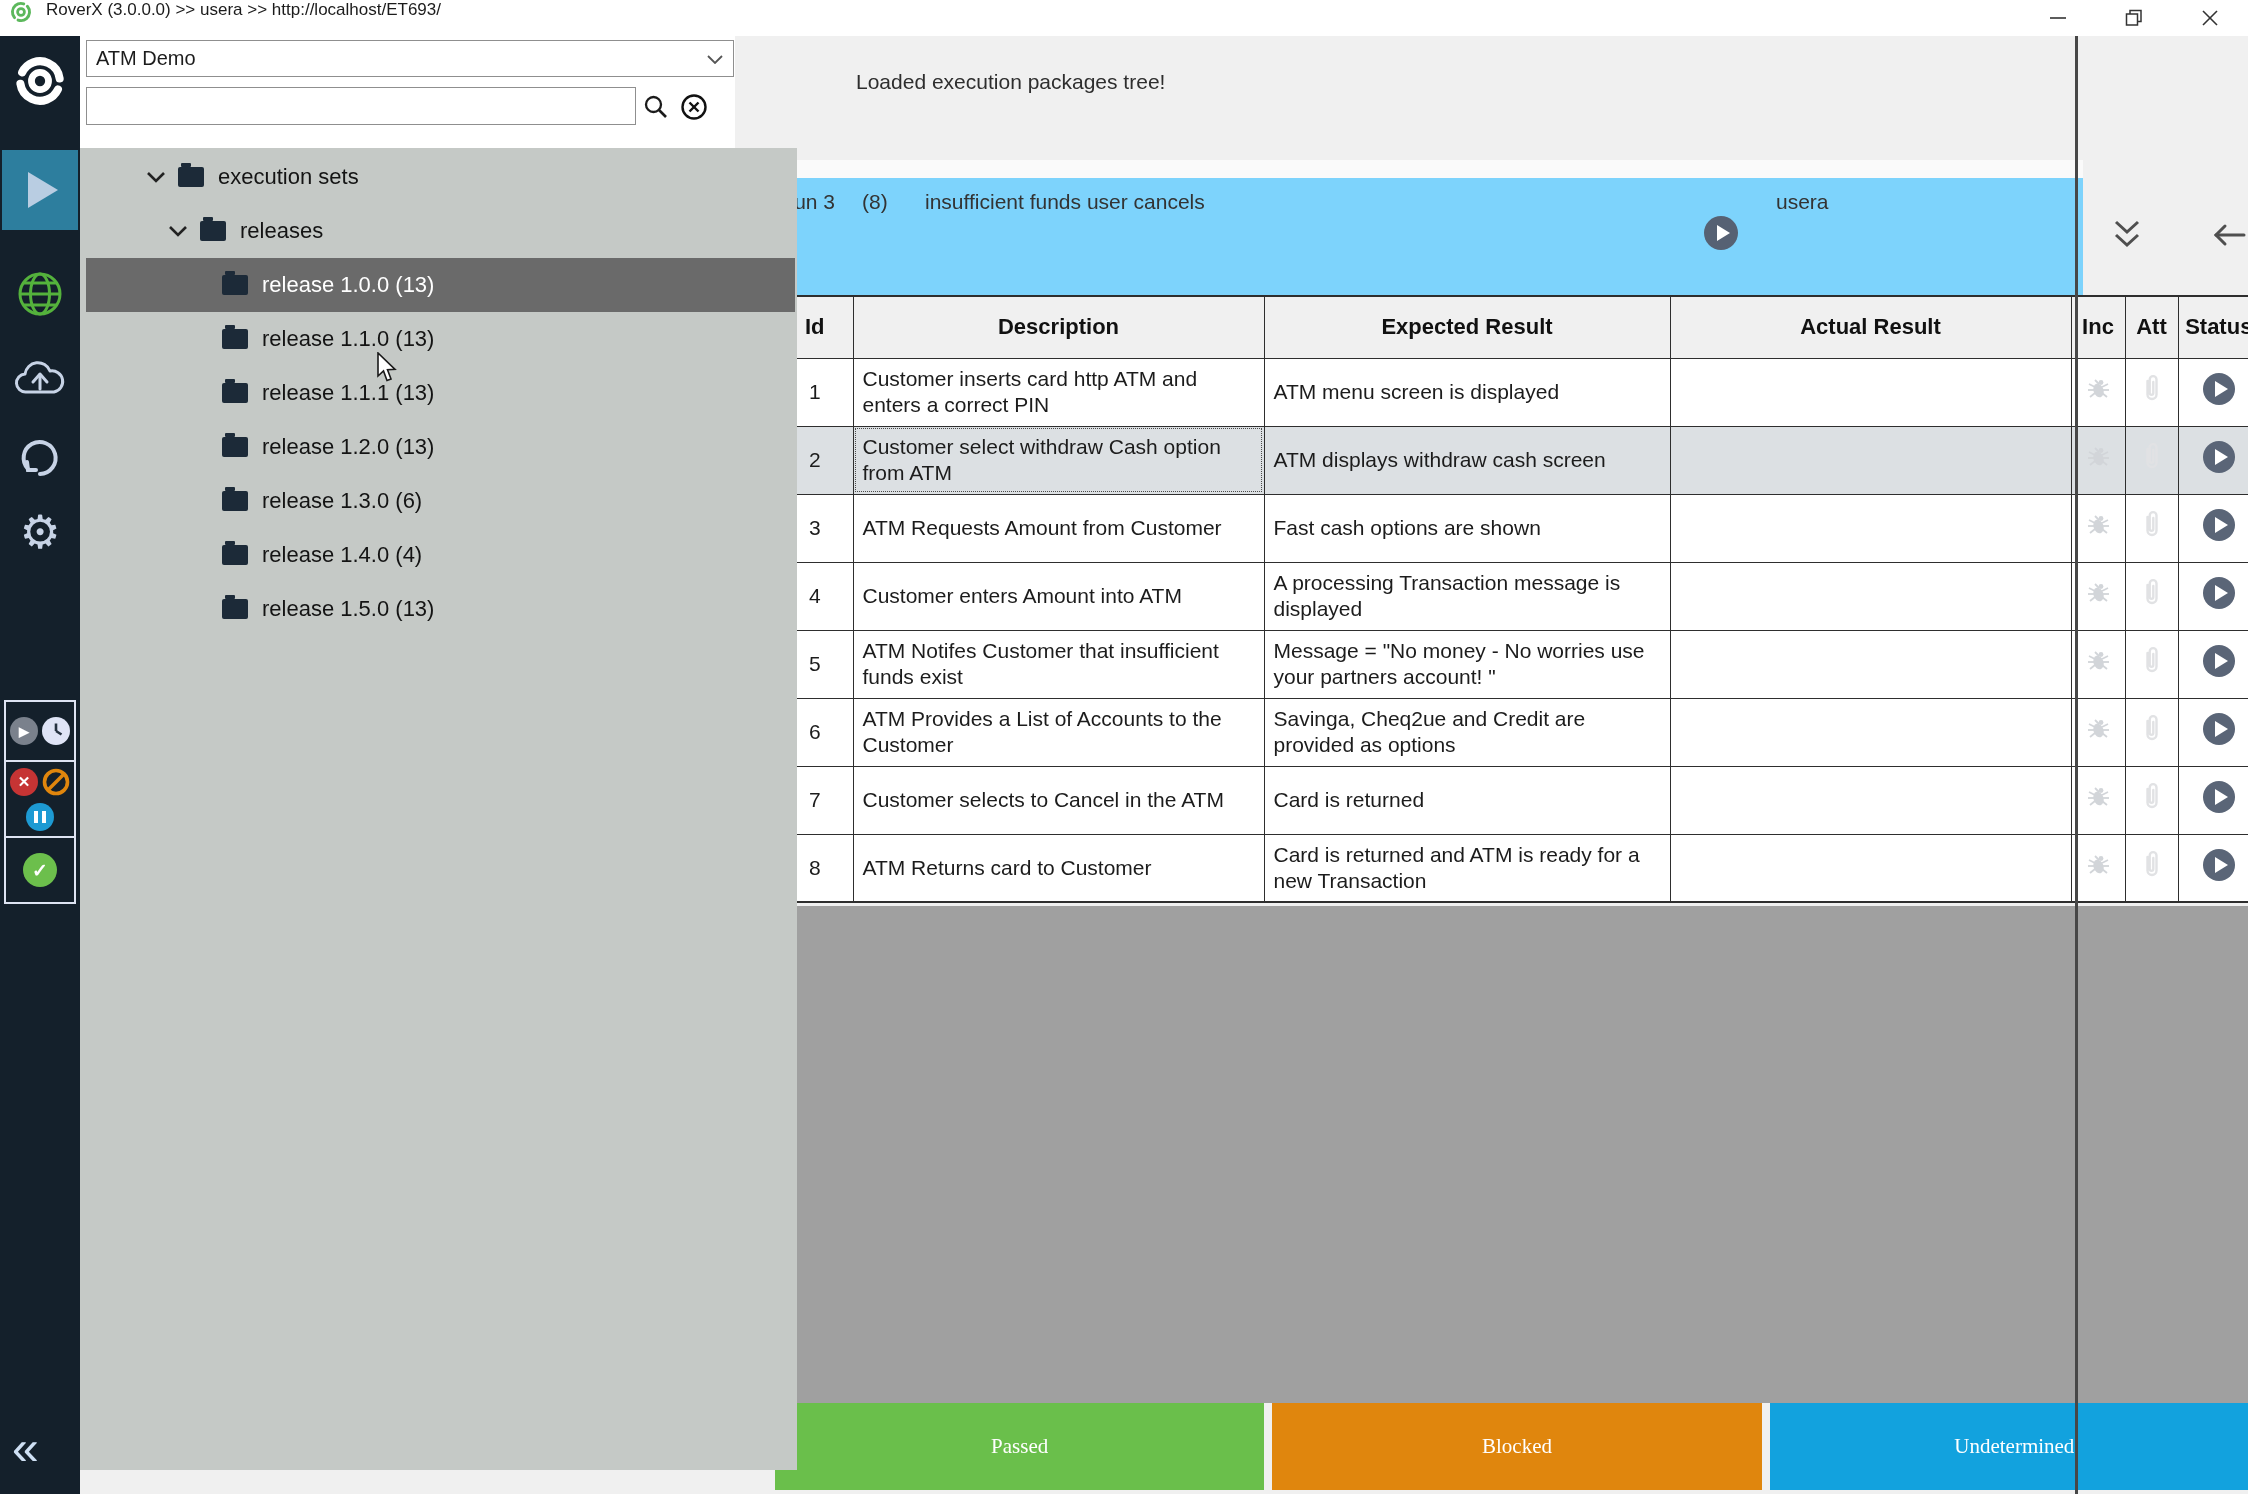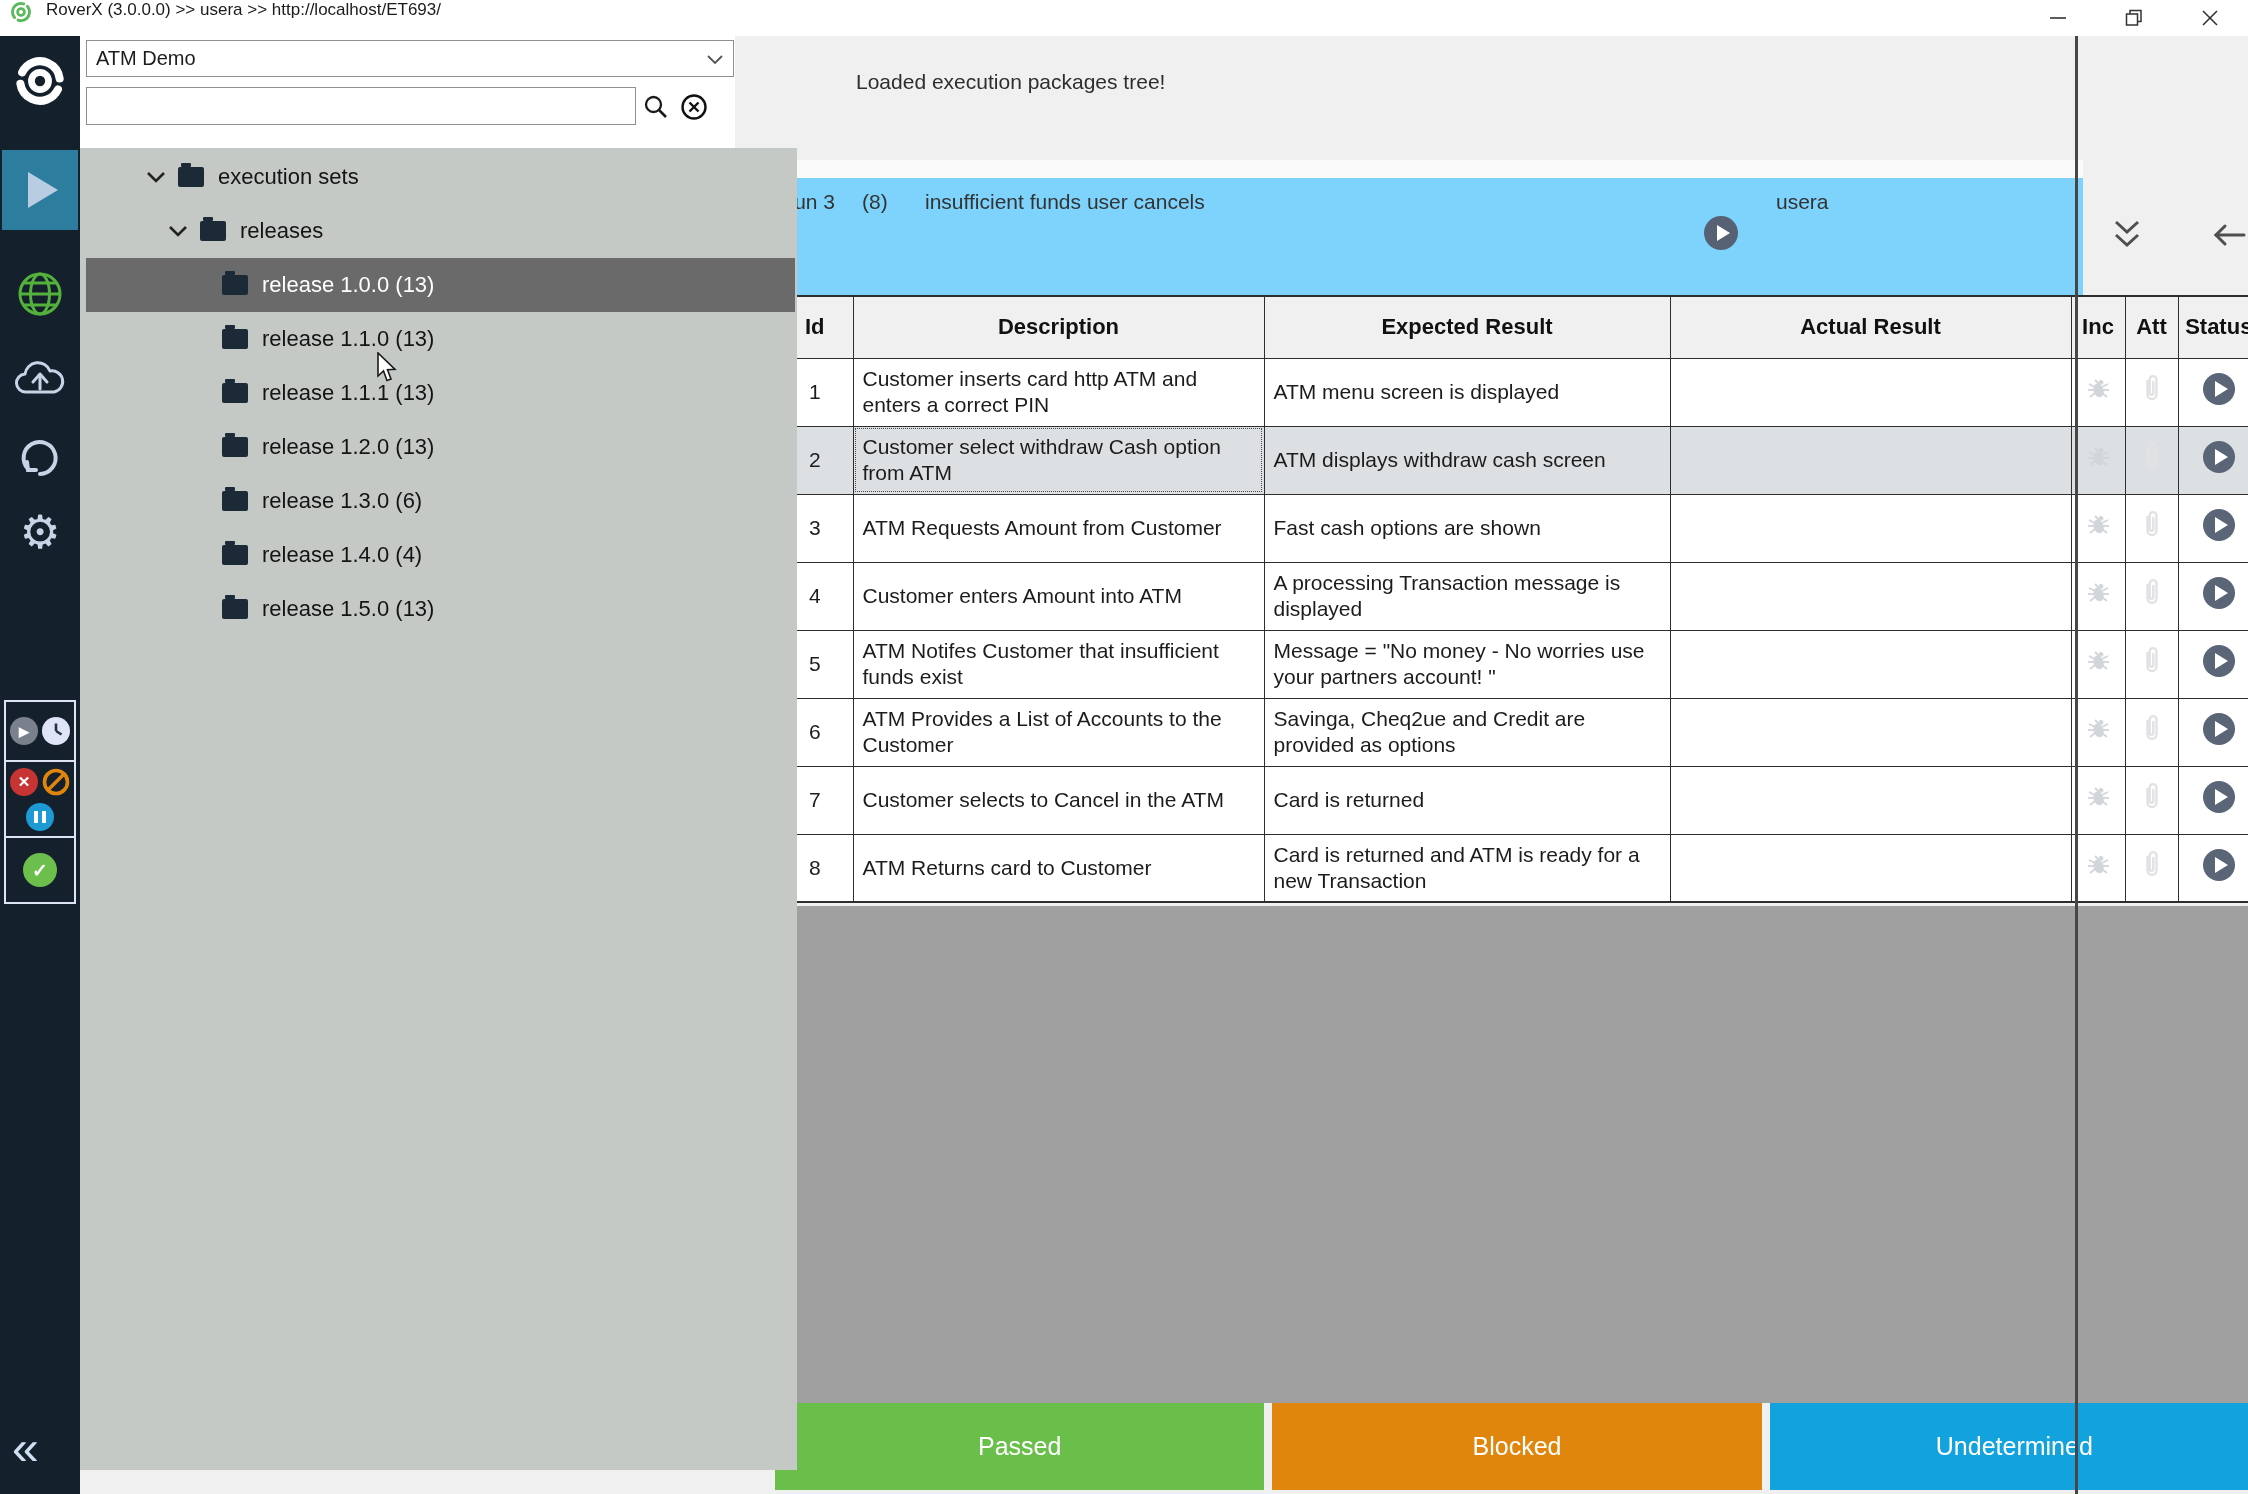--- a/index.html
+++ b/index.html
@@ -63,21 +63,21 @@
   table.steps { position:absolute; left:10px; top:259px; border-collapse:collapse; table-layout:fixed; width:1484px; background:#fff; border:2px solid #2e2e2e; }
   table.steps th, table.steps td { border:1px solid #2e2e2e; }
   table.steps th { height:62px; background:#f0f0f0; font-size:22px; font-weight:bold; color:#111; }
   table.steps td { height:68px; font-size:21px; padding:3px 9px; vertical-align:middle; line-height:1.22; }
   td.c-id { text-align:center; padding:0; }
   td.c-inc, td.c-att, td.c-status { text-align:center; padding:0; }
   tr.sel td { background:#dce0e3; }
   tr.sel td.c-desc { outline:1px dotted #4a4a4a; outline-offset:-3px; }
   .filler { position:absolute; left:10px; top:870px; width:1484px; height:497px; background:#a0a0a0; }
   .buttons { position:absolute; left:10px; top:1367px; width:1484px; height:87px; display:flex; gap:8px; }
-  .status-btn { flex:1; display:flex; align-items:center; justify-content:center; color:#fff; font-size:25px; border:none; font-family:Liberation Sans, sans-serif; cursor:pointer; }
+  .status-btn { flex:1; display:flex; align-items:center; justify-content:center; color:#fff; font-size:21px; border:none; font-family:Liberation Serif, serif; cursor:pointer; }
   .window-edge { position:absolute; top:0; right:5px; width:3px; height:1458px; background:#474747; }
   .cursor { position:absolute; left:376px; top:352px; z-index:20; }
 </style>
 </head>
 <body>
 
 <div class="titlebar">
   <svg class="tb-logo" viewBox="0 0 28 28">
     <circle cx="14" cy="14" r="10" fill="none" stroke="#5cb85c" stroke-width="3.4" stroke-dasharray="26 5" stroke-linecap="round" transform="rotate(-40 14 14)"></circle>
     <circle cx="14" cy="14" r="4" fill="none" stroke="#5cb85c" stroke-width="3.2"></circle>

